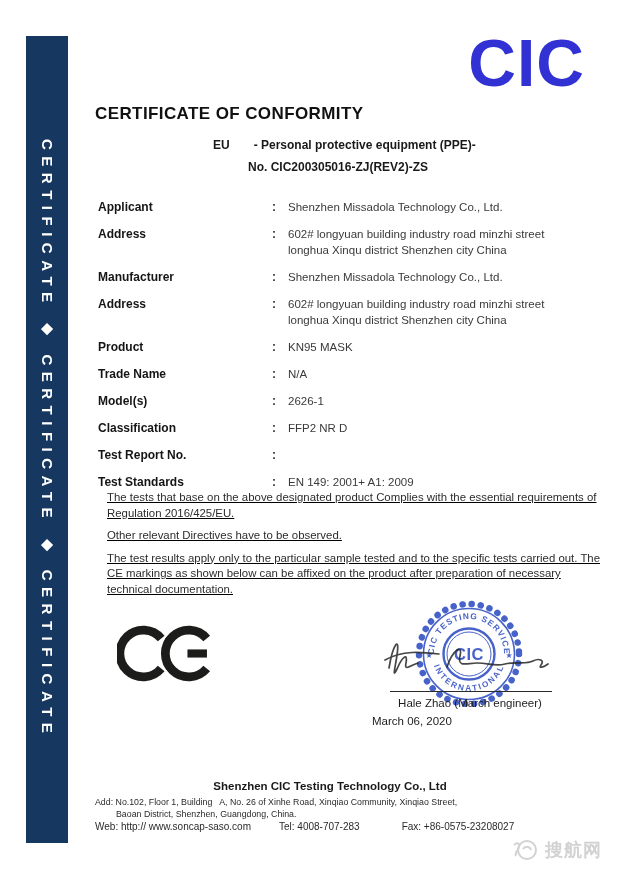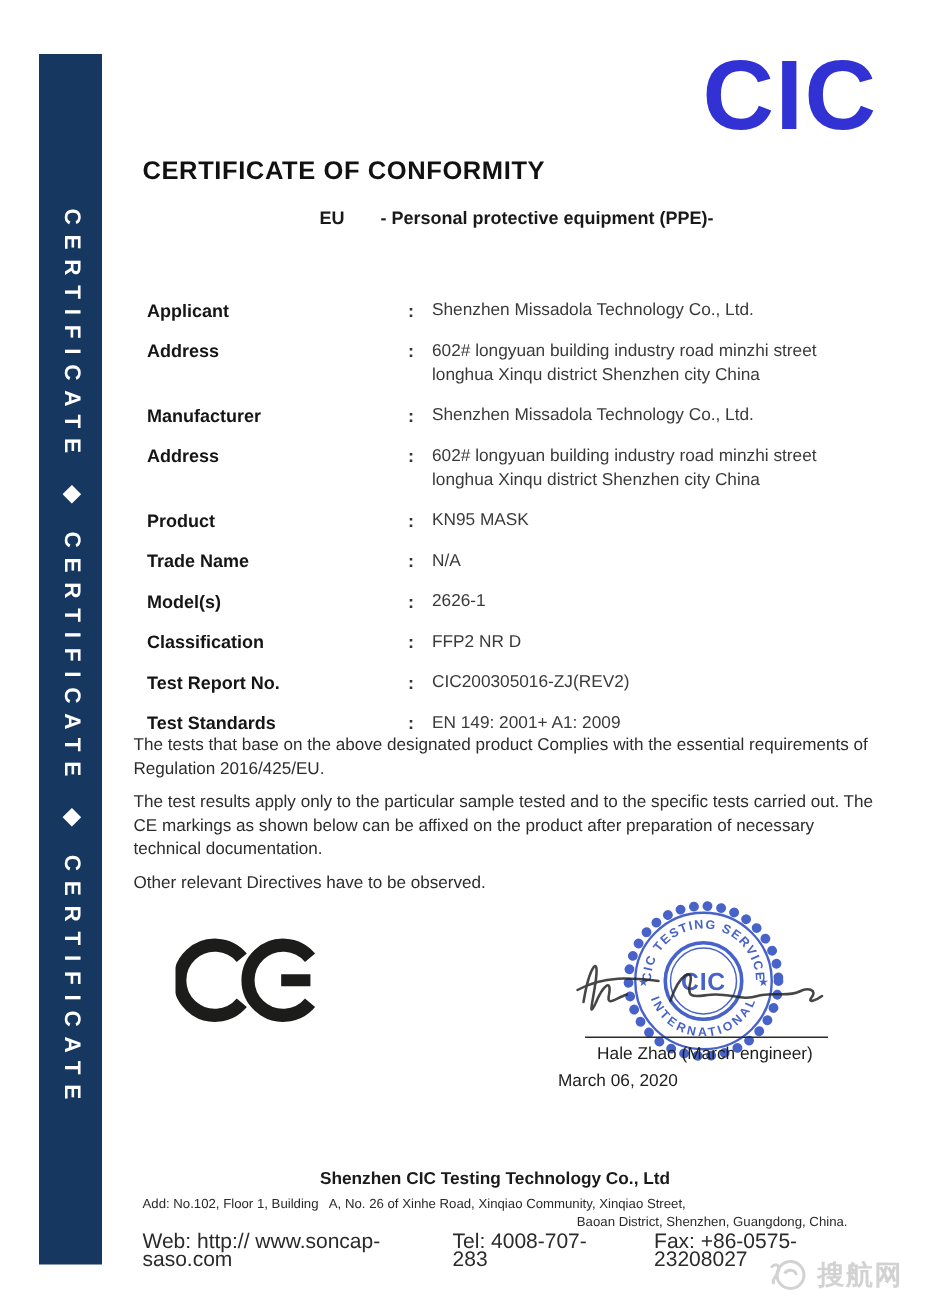--- a/index.html
+++ b/index.html
@@ -47,21 +47,21 @@
   .fields { position:absolute; left:98px; top:199px; width:489px; }
   .fieldrow {
     display:grid; grid-template-columns:174px 16px 1fr;
     margin-bottom:11px; align-items:start;
   }
   .fieldrow .label { font-size:12px; font-weight:bold; color:#151515; line-height:16px; }
   .fieldrow .colon { font-size:12px; font-weight:bold; color:#333; line-height:16px; }
   .fieldrow .value { font-size:11.5px; color:#3a3a3a; line-height:16px; }
 
   
-  .paragraphs { position:absolute; left:89px; top:490px; width:494px; }
+  .paragraphs { position:absolute; left:107px; top:490px; width:494px;text-decoration:underline; }
   .paragraphs p { font-size:11.4px; line-height:15.5px; color:#2c2c2c; margin-bottom:7px; }
 
   
   .ce-mark { position:absolute; left:117px; top:621px; }
 
   
   .seal { position:absolute; left:413px; top:598px; opacity:0.93; }
   .signature-svg { position:absolute; left:383px; top:622px; }
   .sig-line { position:absolute; left:390px; top:691px; width:162px; border-top:1.5px solid #2a2a2a; }
   .sig-name {
@@ -70,22 +70,22 @@
   }
   .sig-date {
     position:absolute; left:372px; top:715px; width:196px;
     text-align:left; font-size:11.5px; color:#1d1d1d;
   }
 
   
   .footer { position:absolute; left:95px; top:780px; width:470px; }
   .footer .company { font-size:11.5px; font-weight:bold; color:#1a1a1a; margin-bottom:4px;text-align:center; }
   .footer .addr1 { font-size:8.8px; color:#2a2a2a; line-height:12px; white-space:pre-wrap; }
-  .footer .addr2 { font-size:8.8px; color:#2a2a2a; line-height:12px; padding-left:21px;text-align:right; }
-  .footer .contact { display:flex; font-size:14px; color:#2a2a2a; line-height:12px; margin-top:1px; }
+  .footer .addr2 { font-size:8.8px; color:#2a2a2a; line-height:12px; padding-left:21px; }
+  .footer .contact { display:flex; font-size:10px; color:#2a2a2a; line-height:12px; margin-top:1px; }
   .footer .contact .tel { margin-left:28px; }
   .footer .contact .fax { margin-left:42px; }
 
   
   .watermark {
     position:absolute; left:510px; top:837px;
     display:flex; align-items:center; gap:5px; color:#d2d2d2;
   }
   .watermark .wm-text { font-size:18px; font-weight:bold; letter-spacing:1px; }
 </style>
@@ -98,20 +98,21 @@
     <span class="sidebar-text">CERTIFICATE ◆ CERTIFICATE ◆ CERTIFICATE</span>
   </div>
 
   <div class="logo">CIC</div>
 
   <div class="title">CERTIFICATE OF CONFORMITY</div>
   <div class="subtitle-row">
     <span>EU</span>
     <span>- Personal protective equipment (PPE)-</span>
   </div>
+  <div class="cert-no">No. CIC200305016-ZJ(REV2)-ZS</div>
 
   <div class="fields">
     <div class="fieldrow">
       <span class="label">Applicant</span>
       <span class="colon">:</span>
       <span class="value">Shenzhen Missadola Technology Co., Ltd.</span>
     </div>
     <div class="fieldrow">
       <span class="label">Address</span>
       <span class="colon">:</span>
@@ -143,33 +144,32 @@
       <span class="value">2626-1</span>
     </div>
     <div class="fieldrow">
       <span class="label">Classification</span>
       <span class="colon">:</span>
       <span class="value">FFP2 NR D</span>
     </div>
     <div class="fieldrow">
       <span class="label">Test Report No.</span>
       <span class="colon">:</span>
-      <span class="value">CIC200305016-ZJ(REV2)</span>
     </div>
     <div class="fieldrow">
       <span class="label">Test Standards</span>
       <span class="colon">:</span>
       <span class="value">EN 149: 2001+ A1: 2009</span>
     </div>
   </div>
 
   <div class="paragraphs">
     <p>The tests that base on the above designated product Complies with the essential requirements of Regulation 2016/425/EU.</p>
+    <p>Other relevant Directives have to be observed.</p>
     <p>The test results apply only to the particular sample tested and to the specific tests carried out. The CE markings as shown below can be affixed on the product after preparation of necessary technical documentation.</p>
-    <p>Other relevant Directives have to be observed.</p>
   </div>
 
   <svg class="ce-mark" width="98" height="65" viewBox="0 0 150 100" aria-hidden="true">
     <path d="M 67.6 26.9 A 36 36 0 1 0 67.6 73.1" fill="none" stroke="#1c1c1a" stroke-width="13.5"></path>
     <path d="M 137.6 26.9 A 36 36 0 1 0 137.6 73.1" fill="none" stroke="#1c1c1a" stroke-width="13.5"></path>
     <path d="M 108 50 H 138" fill="none" stroke="#1c1c1a" stroke-width="12.5"></path>
   </svg>
 
   <svg class="seal" width="112" height="112" viewBox="0 0 112 112" aria-hidden="true">
     <defs>

